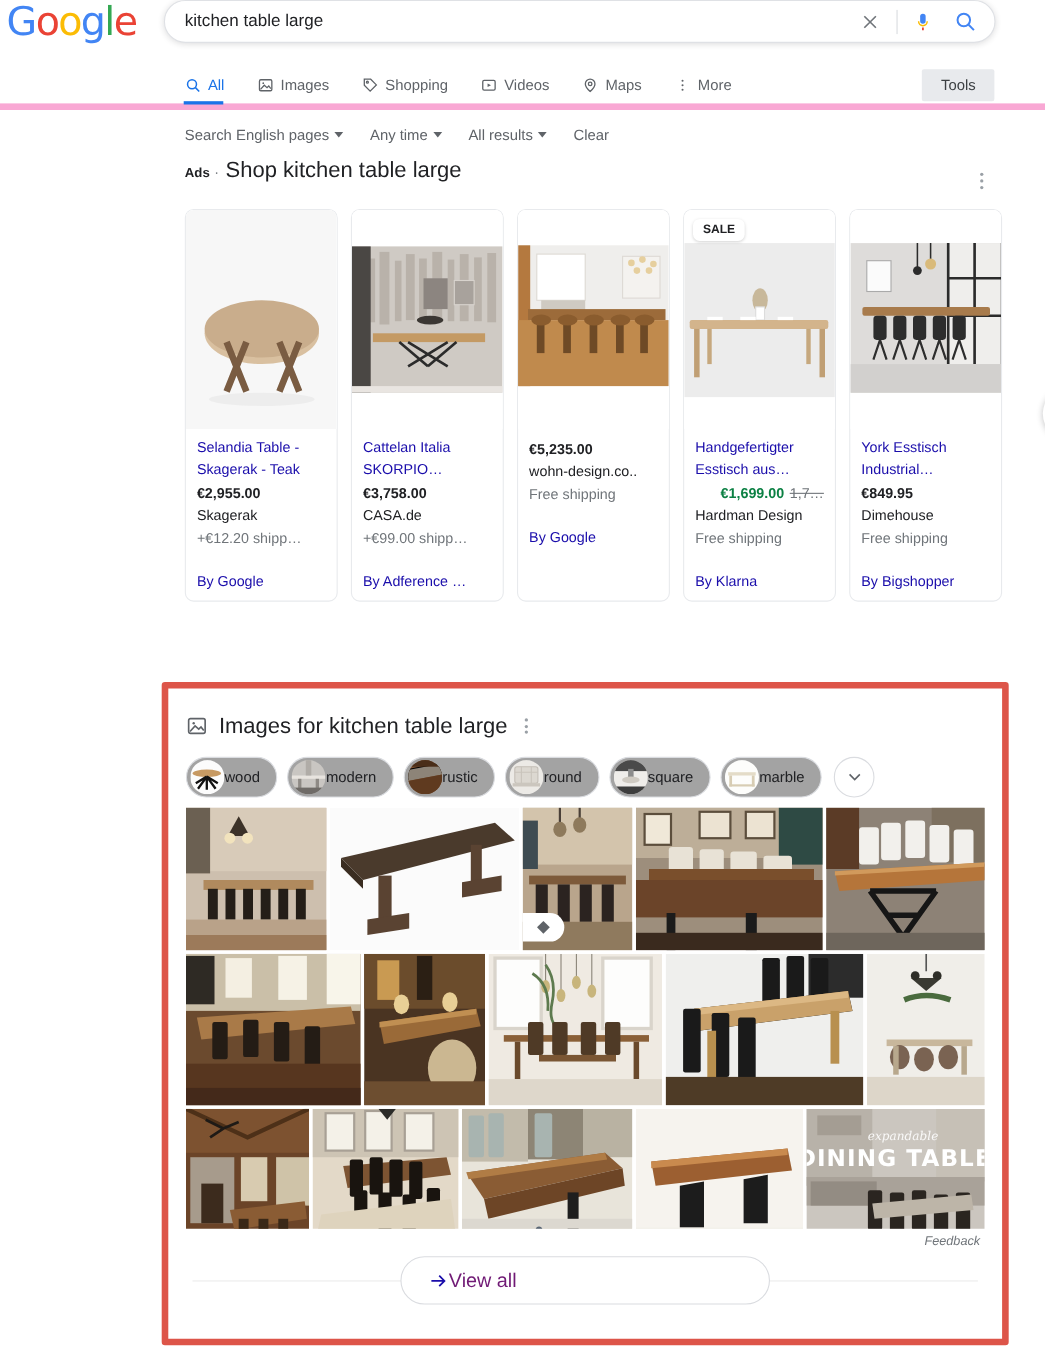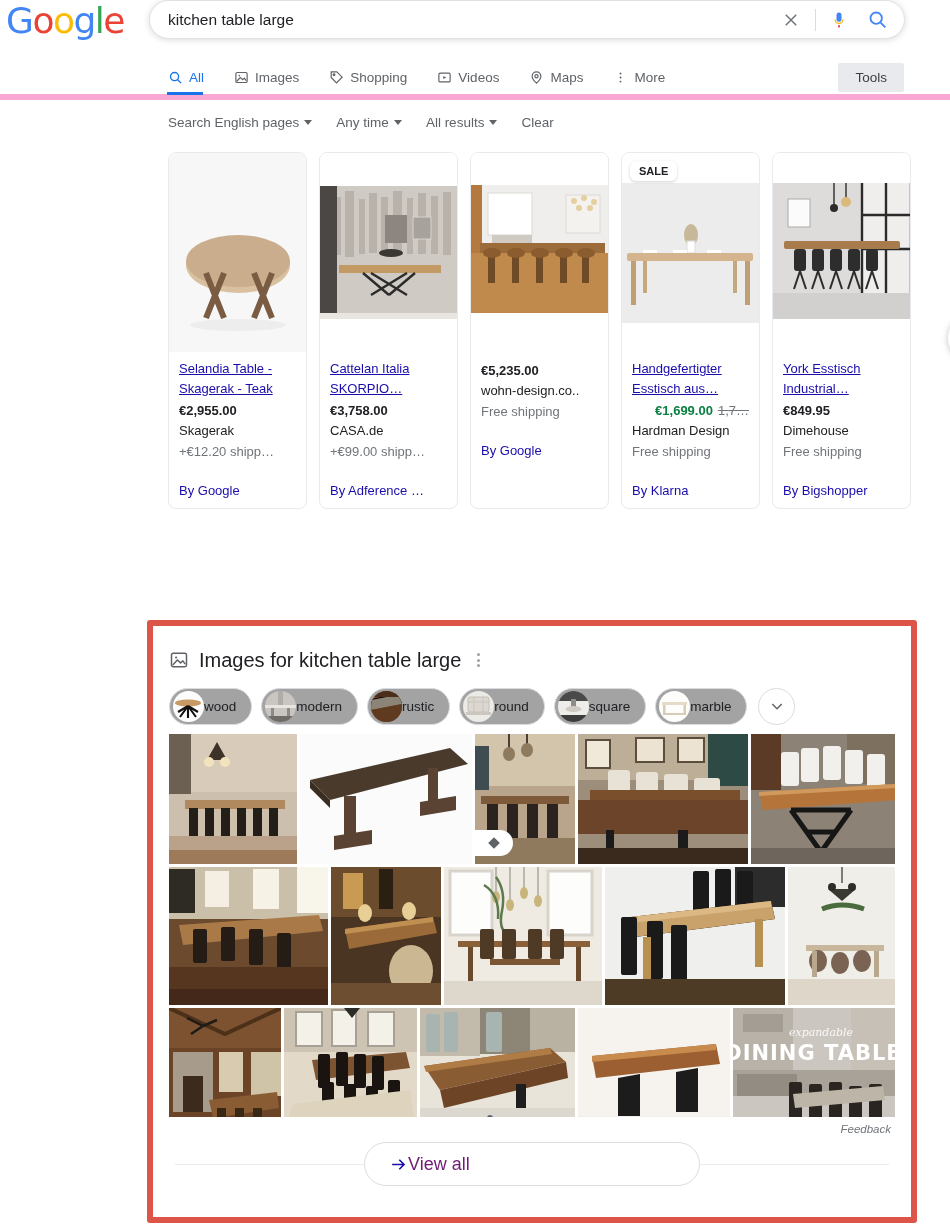--- a/index.html
+++ b/index.html
@@ -166,21 +166,21 @@
     font-size: 11px;
     font-weight: bold;
     color: #202124;
     padding: 4px 9px;
     box-shadow: 0 1px 3px rgba(0,0,0,.18);
     z-index: 3;
   }
   .ad-body { padding: 7px 10px 10px 10px; flex:1; display:flex; flex-direction:column; }
   .ad-name {
     font-size: 13px; color: #1a0dab; line-height: 20px;
-    max-height: 40px; overflow: hidden; text-decoration: underline;
+    max-height: 40px; overflow: hidden;
   }
   .ad-price { font-size: 13px; font-weight: bold; color: #202124; margin-top: 2px; line-height:19px; }
   .ad-price.sale { color: #0b8043; text-align: right; }
   .ad-price .strike { color: #70757a; font-weight: normal; text-decoration: line-through; margin-left:5px; }
   .ad-merchant { font-size: 13px; color: #202124; line-height: 21px; }
   .ad-ship { font-size: 13px; color: #70757a; line-height: 21px; }
   .ad-by { font-size: 13px; color: #1a0dab; margin-top: 21px; }
   .carousel-next {
     position: absolute;
     right: -46px; top: 162px;
@@ -383,20 +383,25 @@
   <div class="filter-item">
     <span>All results</span>
     <span class="caret"></span>
   </div>
   <div class="filter-item">
     <span>Clear</span>
   </div>
 </div>
 
 <div class="ads-section">
+  <div class="ads-head">
+    <span class="ads-badge">Ads</span>
+    <span class="ads-dot">·</span>
+    <span class="ads-title">Shop kitchen table large</span>
+  </div>
   <div class="ads-menu">
       <i></i>
       <i></i>
       <i></i>
     </div>
 
   <div class="ads-row">
 
     <div class="ad-card">
       <div class="ad-img">

